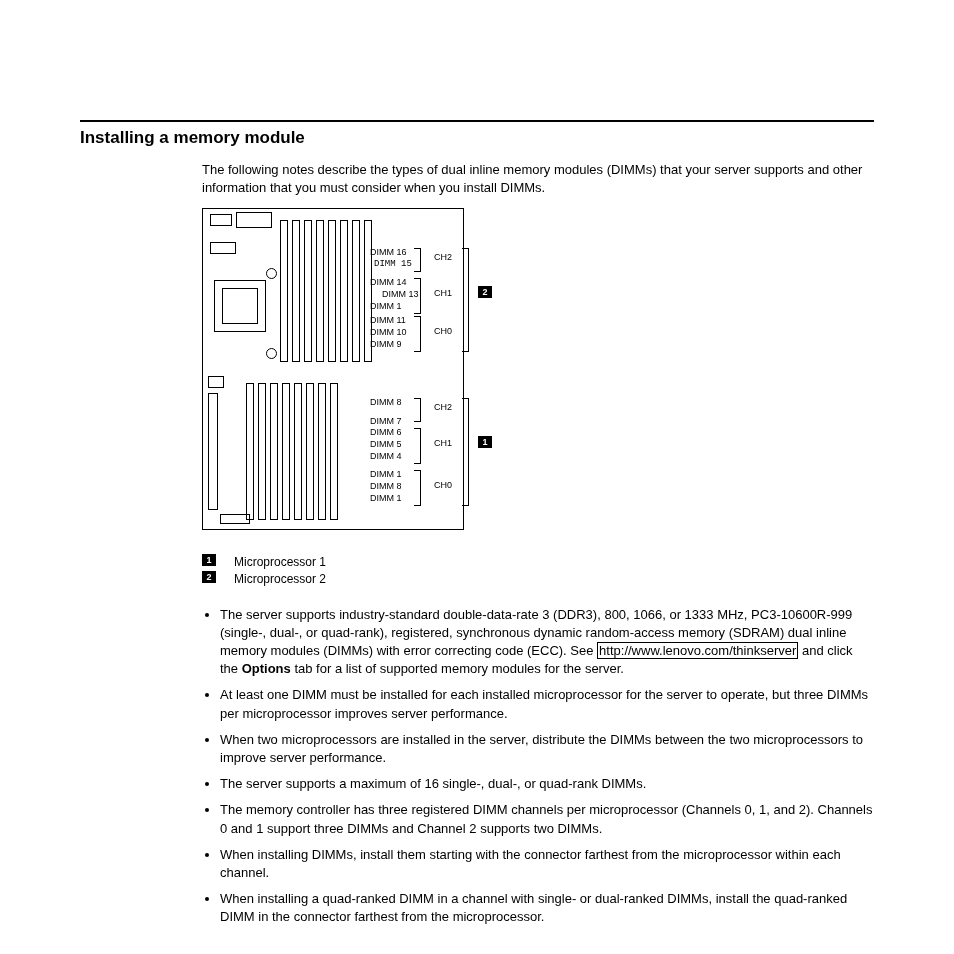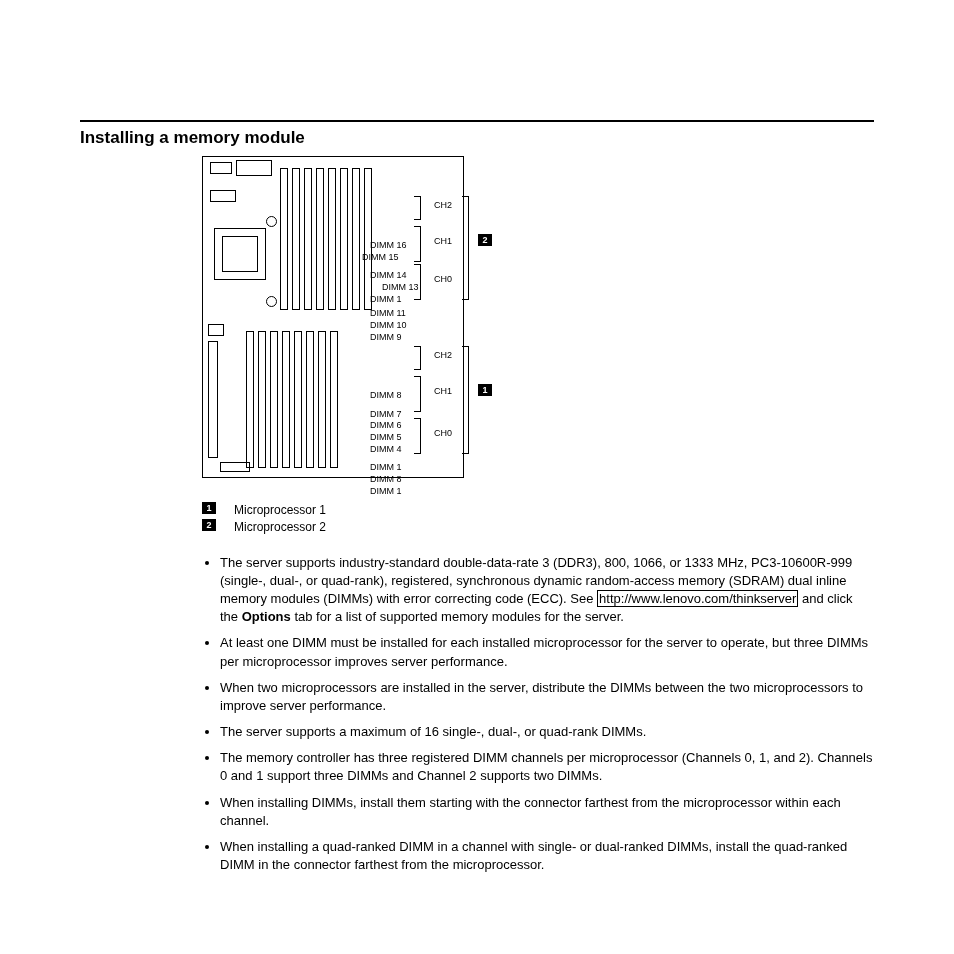--- a/index.html
+++ b/index.html
@@ -63,21 +63,20 @@
     border:1px solid #000;
   }
   .conn {
     position:absolute;
     border:1px solid #000;
   }
   .dlabel {
     position:absolute;
     font-size:9px;
     white-space:nowrap;
-    margin-top:45px;
   }
   .chlabel {
     position:absolute;
     font-size:9px;
   }
   .bracket {
     position:absolute;
     border-right:1px solid #000;
     border-top:1px solid #000;
     border-bottom:1px solid #000;
@@ -135,20 +134,21 @@
     border:1px solid #000;
     padding:0 1px;
   }
 </style>
 </head>
 <body>
 
 <div class="page">
   <div class="rule"></div>
   <h1>Installing a memory module</h1>
+  <p class="intro">The following notes describe the types of dual inline memory modules (DIMMs) that your server supports and other information that you must consider when you install DIMMs.</p>
 
   <div class="diagram">
     <div class="board"></div>
 
     <div class="slotgroup" style="left:78px; top:12px;">
       <div class="slot" style="height:140px"></div>
         <div class="slot" style="height:140px"></div>
       <div class="slot" style="height:140px"></div>
         <div class="slot" style="height:140px"></div>
       <div class="slot" style="height:140px"></div>
@@ -174,21 +174,21 @@
       <div class="slot" style="height:135px"></div>
         <div class="slot" style="height:135px"></div>
       <div class="slot" style="height:135px"></div>
         <div class="slot" style="height:135px"></div>
     </div>
     <div class="conn" style="left:6px; top:168px; width:14px; height:10px;"></div>
     <div class="conn" style="left:6px; top:185px; width:8px; height:115px;"></div>
     <div class="conn" style="left:18px; top:306px; width:28px; height:8px;"></div>
 
     <div class="dlabel" style="left:168px; top:40px;">DIMM 16</div>
-    <div class="dlabel" style="left:160px; top:52px;">DIMM 15</div>
+    <div class="dlabel" style="left:172px; top:52px;font-family:Liberation Mono, monospace;">DIMM 15</div>
     <div class="dlabel" style="left:168px; top:70px;">DIMM 14</div>
     <div class="dlabel" style="left:180px; top:82px;">DIMM 13</div>
     <div class="dlabel" style="left:168px; top:94px;">DIMM 1</div>
     <div class="dlabel" style="left:168px; top:108px;">DIMM 11</div>
     <div class="dlabel" style="left:168px; top:120px;">DIMM 10</div>
     <div class="dlabel" style="left:168px; top:132px;">DIMM 9</div>
     <div class="bracket" style="left:212px; top:40px; height:22px;"></div>
     <div class="bracket" style="left:212px; top:70px; height:34px;"></div>
     <div class="bracket" style="left:212px; top:108px; height:34px;"></div>
     <div class="chlabel" style="left:232px; top:45px;">CH2</div>

